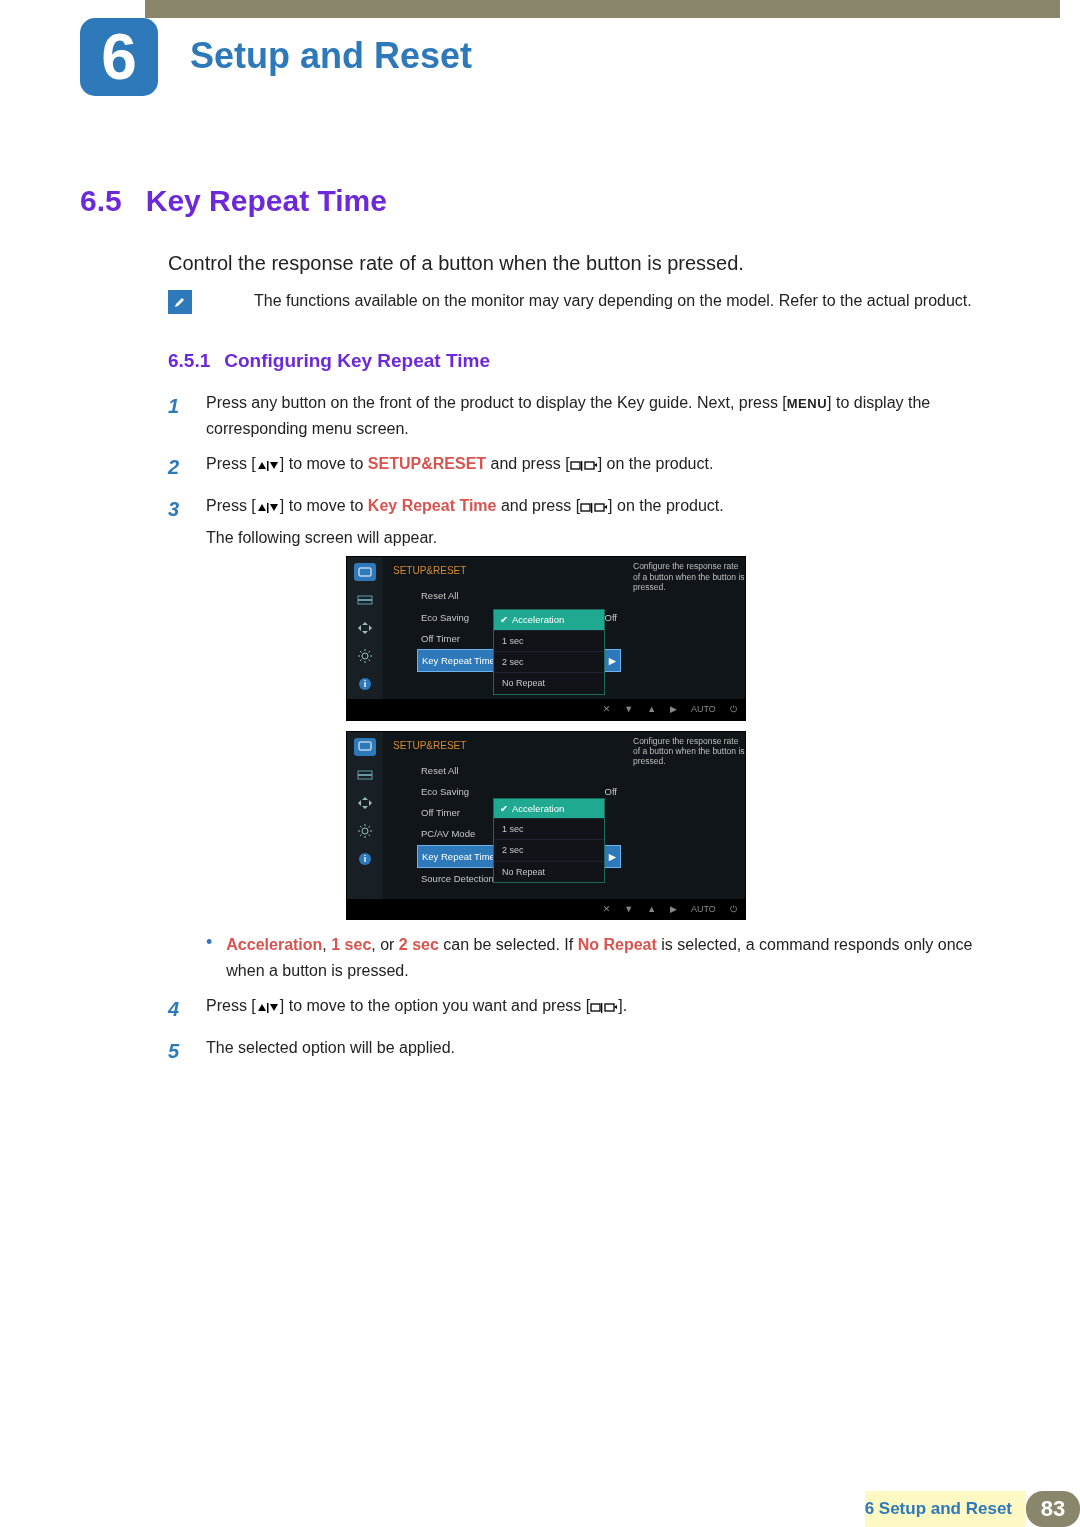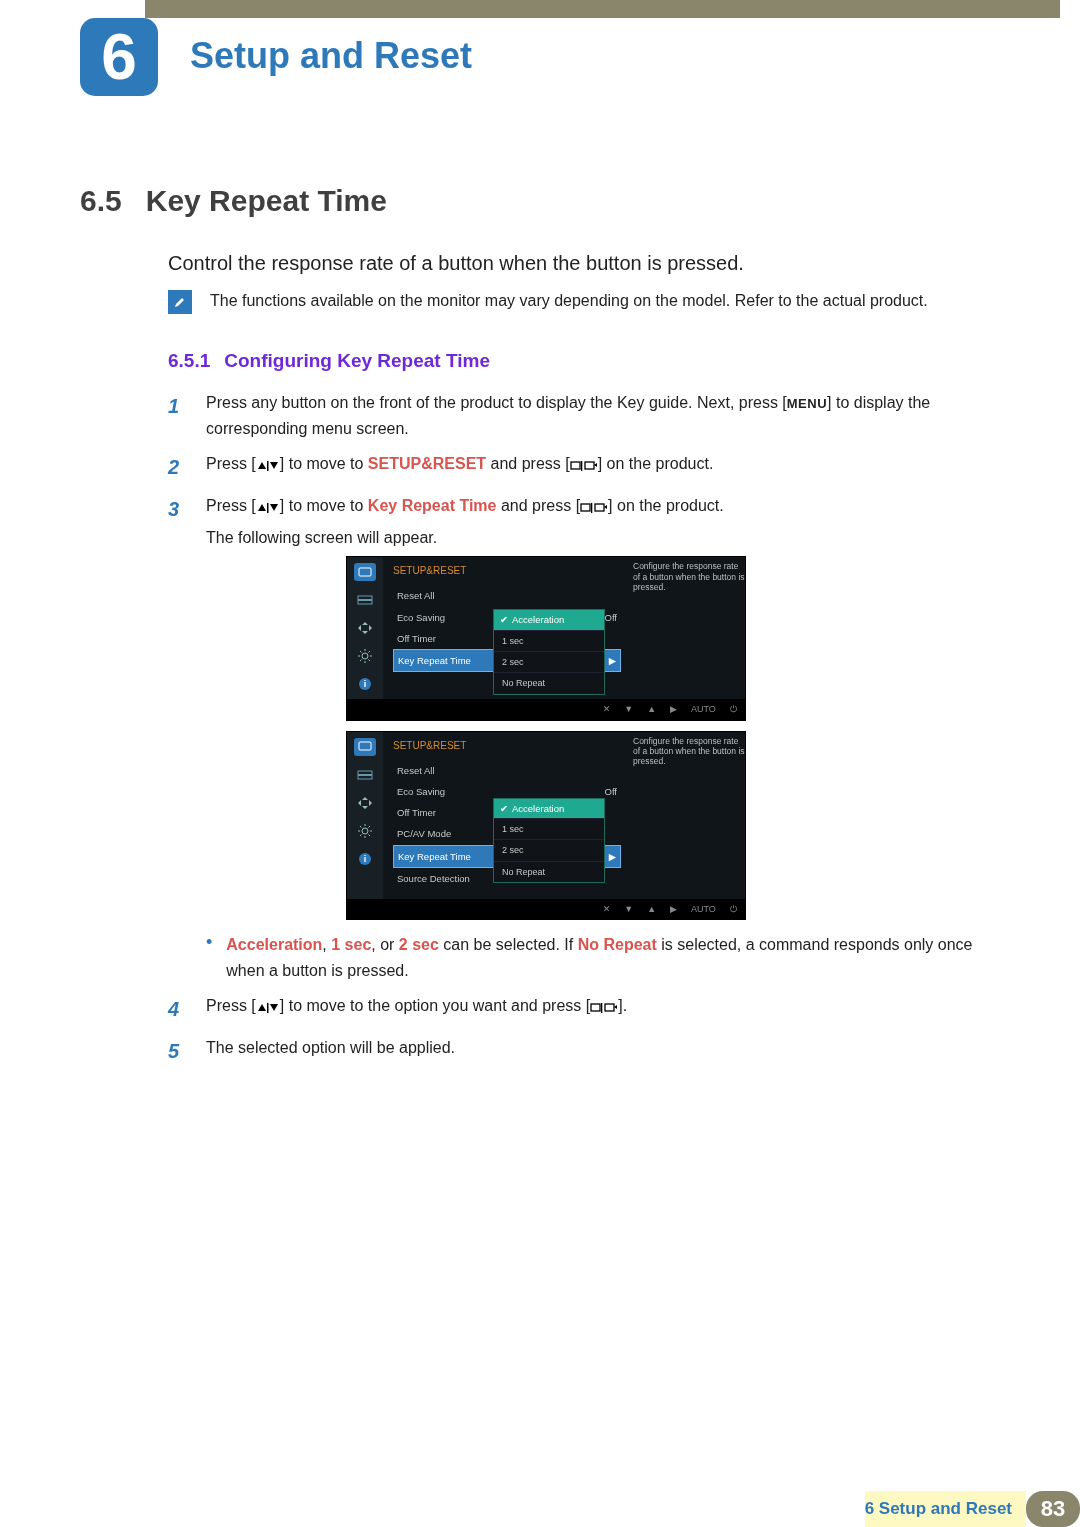--- a/index.html
+++ b/index.html
@@ -32,21 +32,21 @@
     top: 35px;
     left: 190px;
     color: #2e79b9;
     font-size: 36px;
     font-weight: bold;
   }
   .section-head {
     position: absolute;
     top: 184px;
     left: 80px;
-    color: #404040;
+    color: #6d28d9;
     font-size: 30px;
     font-weight: bold;
   }
   .sec-num { margin-right: 24px; }
   .intro {
     position: absolute;
     top: 252px;
     left: 168px;
     font-size: 20px;
   }
@@ -58,21 +58,21 @@
     display: flex;
     align-items: flex-start;
     gap: 18px;
   }
   .pencil-icon {
     width: 24px; height: 24px;
     background: #2e79b9;
     display: flex; align-items: center; justify-content: center;
     color: #fff; font-size: 14px;
   }
-  .note-text { font-size: 16px; line-height: 1.4; }
+  .note-text { font-size: 16px; line-height: 1.4; margin-left: 44px; }
   .subhead {
     position: absolute;
     top: 350px;
     left: 168px;
     color: #6d28d9;
     font-size: 19px;
     font-weight: bold;
   }
   .sub-num { margin-right: 14px; }
   .steps {
@@ -124,21 +124,21 @@
     gap: 10px;
   }
   .osd-side .sicon {
     width: 22px; height: 18px; border-radius: 3px;
     display:flex; align-items:center; justify-content:center;
     color:#9bb;
   }
   .sicon.disp { background: #2e79b9; }
   .osd-main { flex:1; padding: 6px 8px 10px 10px; position:relative;}
   .osd-title { color: #d78b2e; font-size: 10px; margin-bottom: 6px; }
-  .osd-row { display:flex; justify-content:space-between; padding: 3px 4px; font-size: 9.5px;}
+  .osd-row { display:flex; justify-content:space-between; padding: 3px 4px; font-size: 9.5px; margin-left: 24px;}
   .osd-row.sel { background: #2e79b9; color:#fff; border: 1px solid #6bb3ea;}
   .osd-popup {
     position: absolute;
     left: 110px; top: 52px;
     width: 112px;
     border: 1px solid #1e6a5a;
   }
   .osd-popup .p-head {
     background: #1ea990; color:#fff; font-size:9.5px;
     padding: 2px 6px; display:flex; align-items:center; gap:4px;

